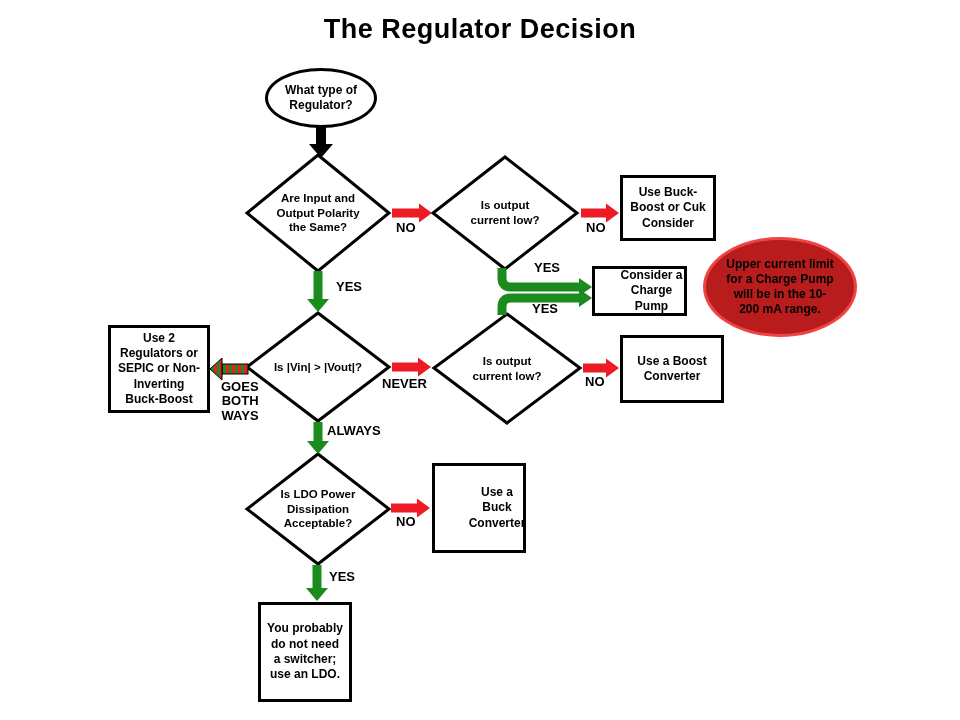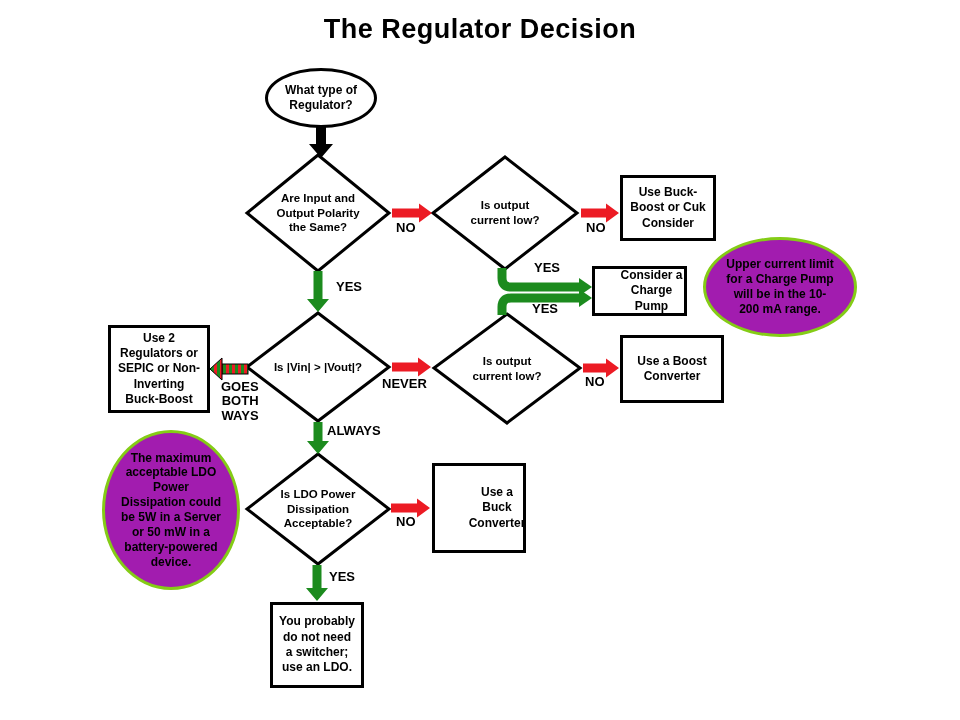--- a/index.html
+++ b/index.html
@@ -13,21 +13,21 @@
     position:absolute; left:0; top:14px; width:960px;
     text-align:center; font-size:27px; letter-spacing:0.5px;
   }
   .node {
     position:absolute; box-sizing:border-box;
     display:flex; align-items:center; justify-content:center;
     text-align:center; white-space:pre-line; line-height:1.28; font-size:12px;
   }
   .box   { background:#fff; border:3px solid #000; }
   .ellipse { background:#fff; border:3px solid #000; border-radius:50%; }
-  .note  { background:#a21caf; border:3px solid #84cc16; border-radius:50%; line-height:1.24; }
+  .note  { background:#b91c1c; border:3px solid #ef4444; border-radius:50%; line-height:1.24; }
   .dtext { background:transparent; line-height:1.3; font-size:11.5px; }
   .elabel {
     position:absolute; font-size:13px; white-space:pre-line; line-height:1.1;
   }
 </style>
 </head>
 <body>
 
 <div class="stage">
 
@@ -97,37 +97,29 @@
 Buck-Boost</div>
 
   <div class="node dtext" style="left:250px; top:315px; width:136px; height:104px;">Is |Vin| &gt; |Vout|?</div>
 
   <div class="node dtext" style="left:438px; top:316px; width:138px; height:105px;">Is output
 current low?</div>
 
   <div class="node box" style="left:620px; top:335px; width:104px; height:68px;">Use a Boost
 Converter</div>
 
-  <div class="node note" style="left:102px; top:430px; width:138px; height:160px;">The maximum
-acceptable LDO
-Power
-Dissipation could
-be 5W in a Server
-or 50 mW in a
-battery-powered
-device.</div>
 
   <div class="node dtext" style="left:250px; top:456px; width:136px; height:106px;">Is LDO Power
 Dissipation
 Acceptable?</div>
 
   <div class="node box" style="left:432px; top:463px; width:94px; height:90px;padding-left:36px;">Use a Buck
 Converter</div>
 
-  <div class="node box" style="left:270px; top:602px; width:94px; height:86px;">You probably
+  <div class="node box" style="left:258px; top:602px; width:94px; height:100px;">You probably
 do not need
 a switcher;
 use an LDO.</div>
 
   <div class="elabel" style="left:396px; top:221px;">NO</div>
   <div class="elabel" style="left:586px; top:221px;">NO</div>
   <div class="elabel" style="left:534px; top:261px;">YES</div>
   <div class="elabel" style="left:532px; top:302px;">YES</div>
   <div class="elabel" style="left:336px; top:280px;">YES</div>
   <div class="elabel" style="left:221px; top:380px; text-align:right;">GOES

